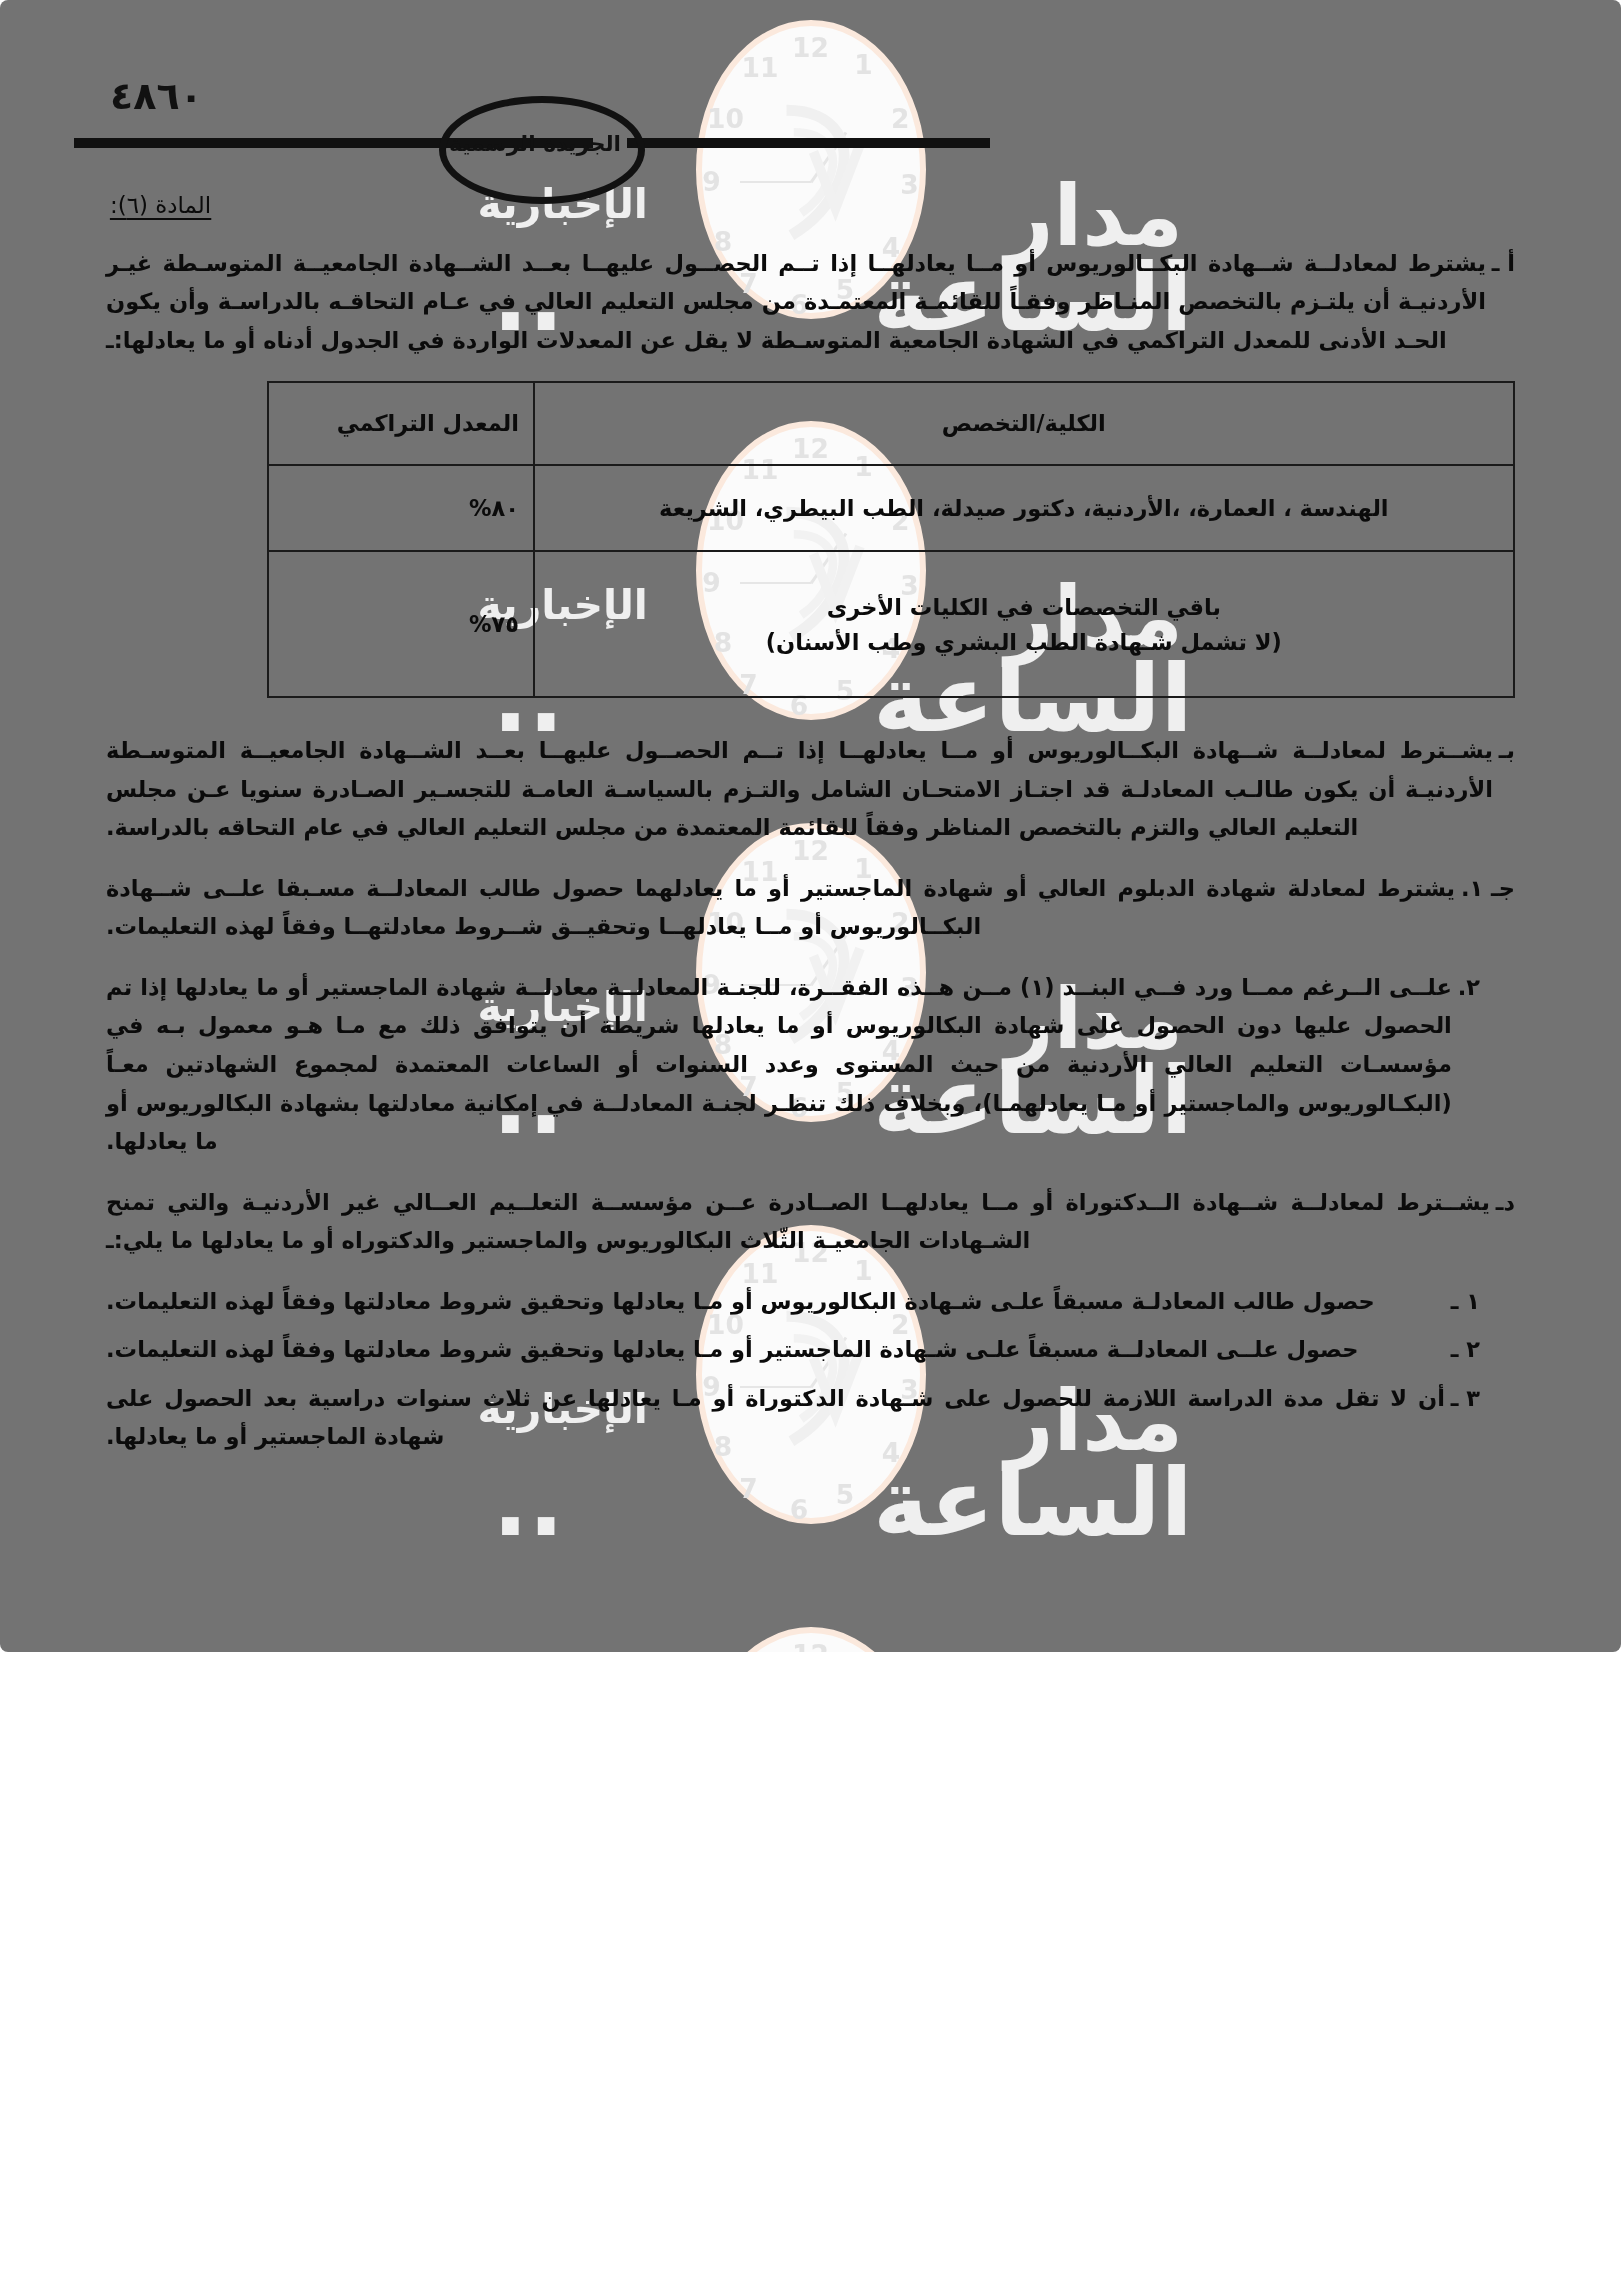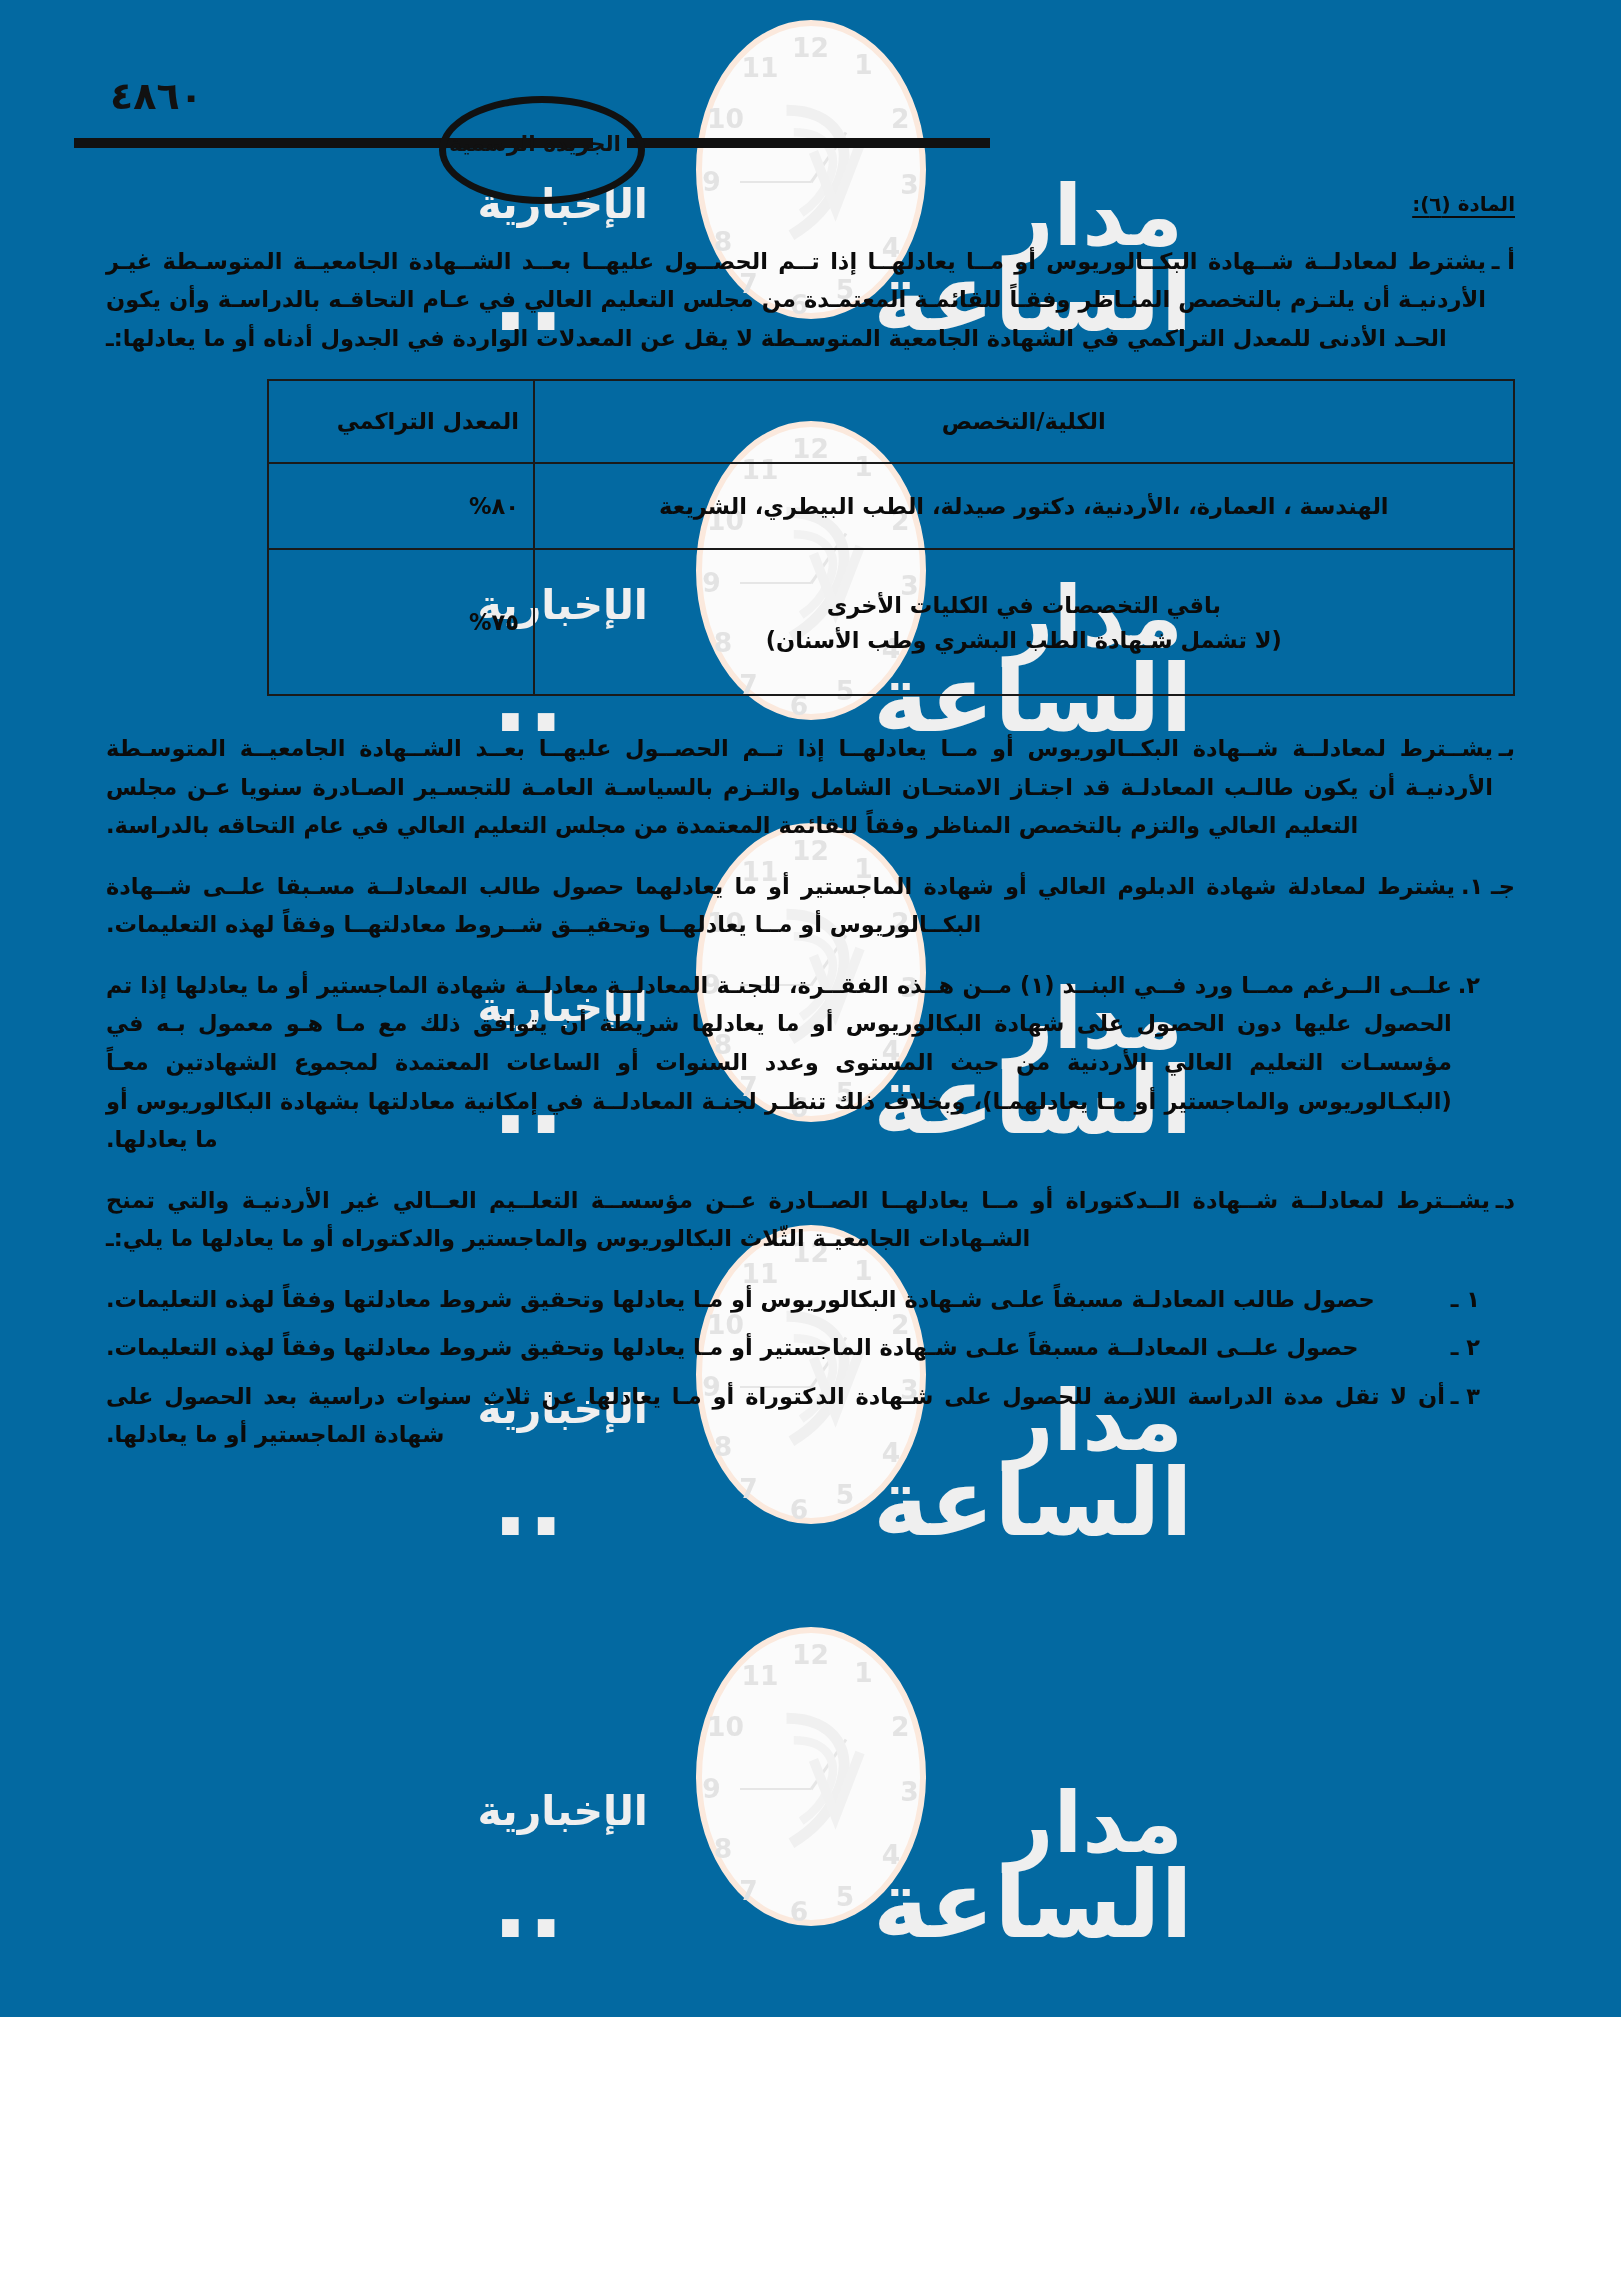--- a/index.html
+++ b/index.html
@@ -4,25 +4,26 @@
 <title>Official Gazette Page</title>
 <style>
   html, body {
     margin: 0;
     padding: 0;
     background: #ffffff;
   }
   .page {
     position: relative;
     width: 1621px;
-    height: 2017px;
-    background: #0369a1;
+    height: 1652px;
+    background: #737373;
     overflow: hidden;
     font-family: "DejaVu Sans", "Liberation Sans", sans-serif;
     direction: rtl;
+    border-radius: 8px;
   }
 
   
   .wm-layer {
     position: absolute;
     inset: 0;
     pointer-events: none;
     z-index: 0;
   }
   .wm-group {
@@ -160,23 +161,23 @@
   
   .content {
     position: absolute;
     top: 192px;
     right: 106px;
     left: 106px;
     z-index: 2;
     color: #0b0b0b;
   }
   .article-title {
-    text-align: right;
-    font-size: 20px;
-    font-weight: 700;
+    text-align: left;
+    font-size: 23px;
+    font-weight: 400;
     text-decoration: underline;
     text-underline-offset: 4.9px;
     margin: 0 0 25.5px 0;
     padding-left: 3.9px;
   }
   .clause {
     display: flex;
     flex-direction: row;
     margin-bottom: 21.6px;
     align-items: flex-start;

